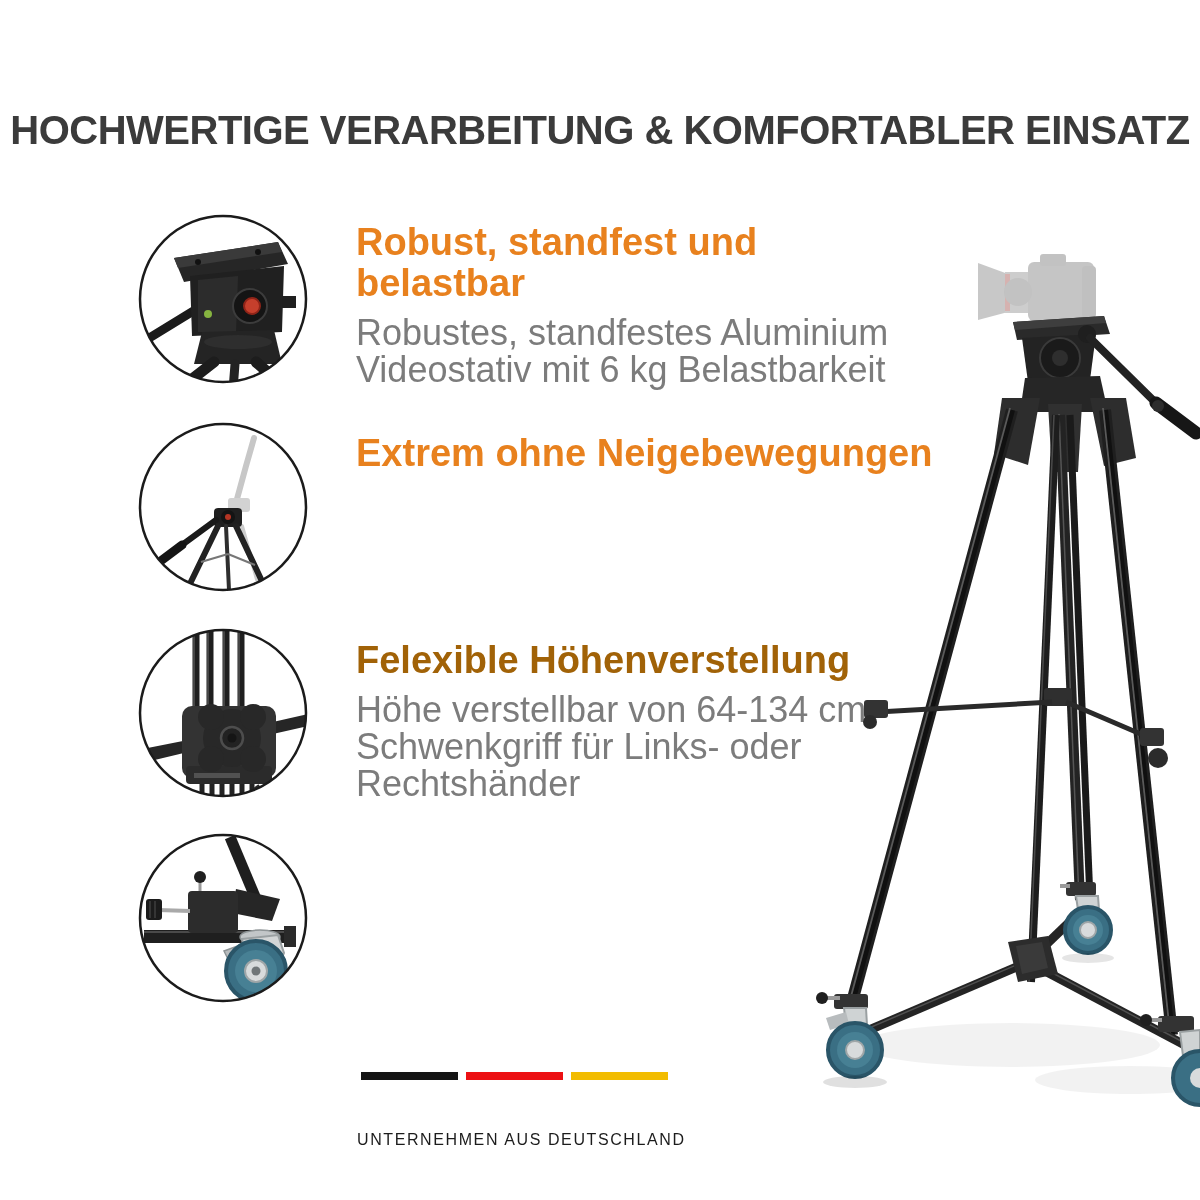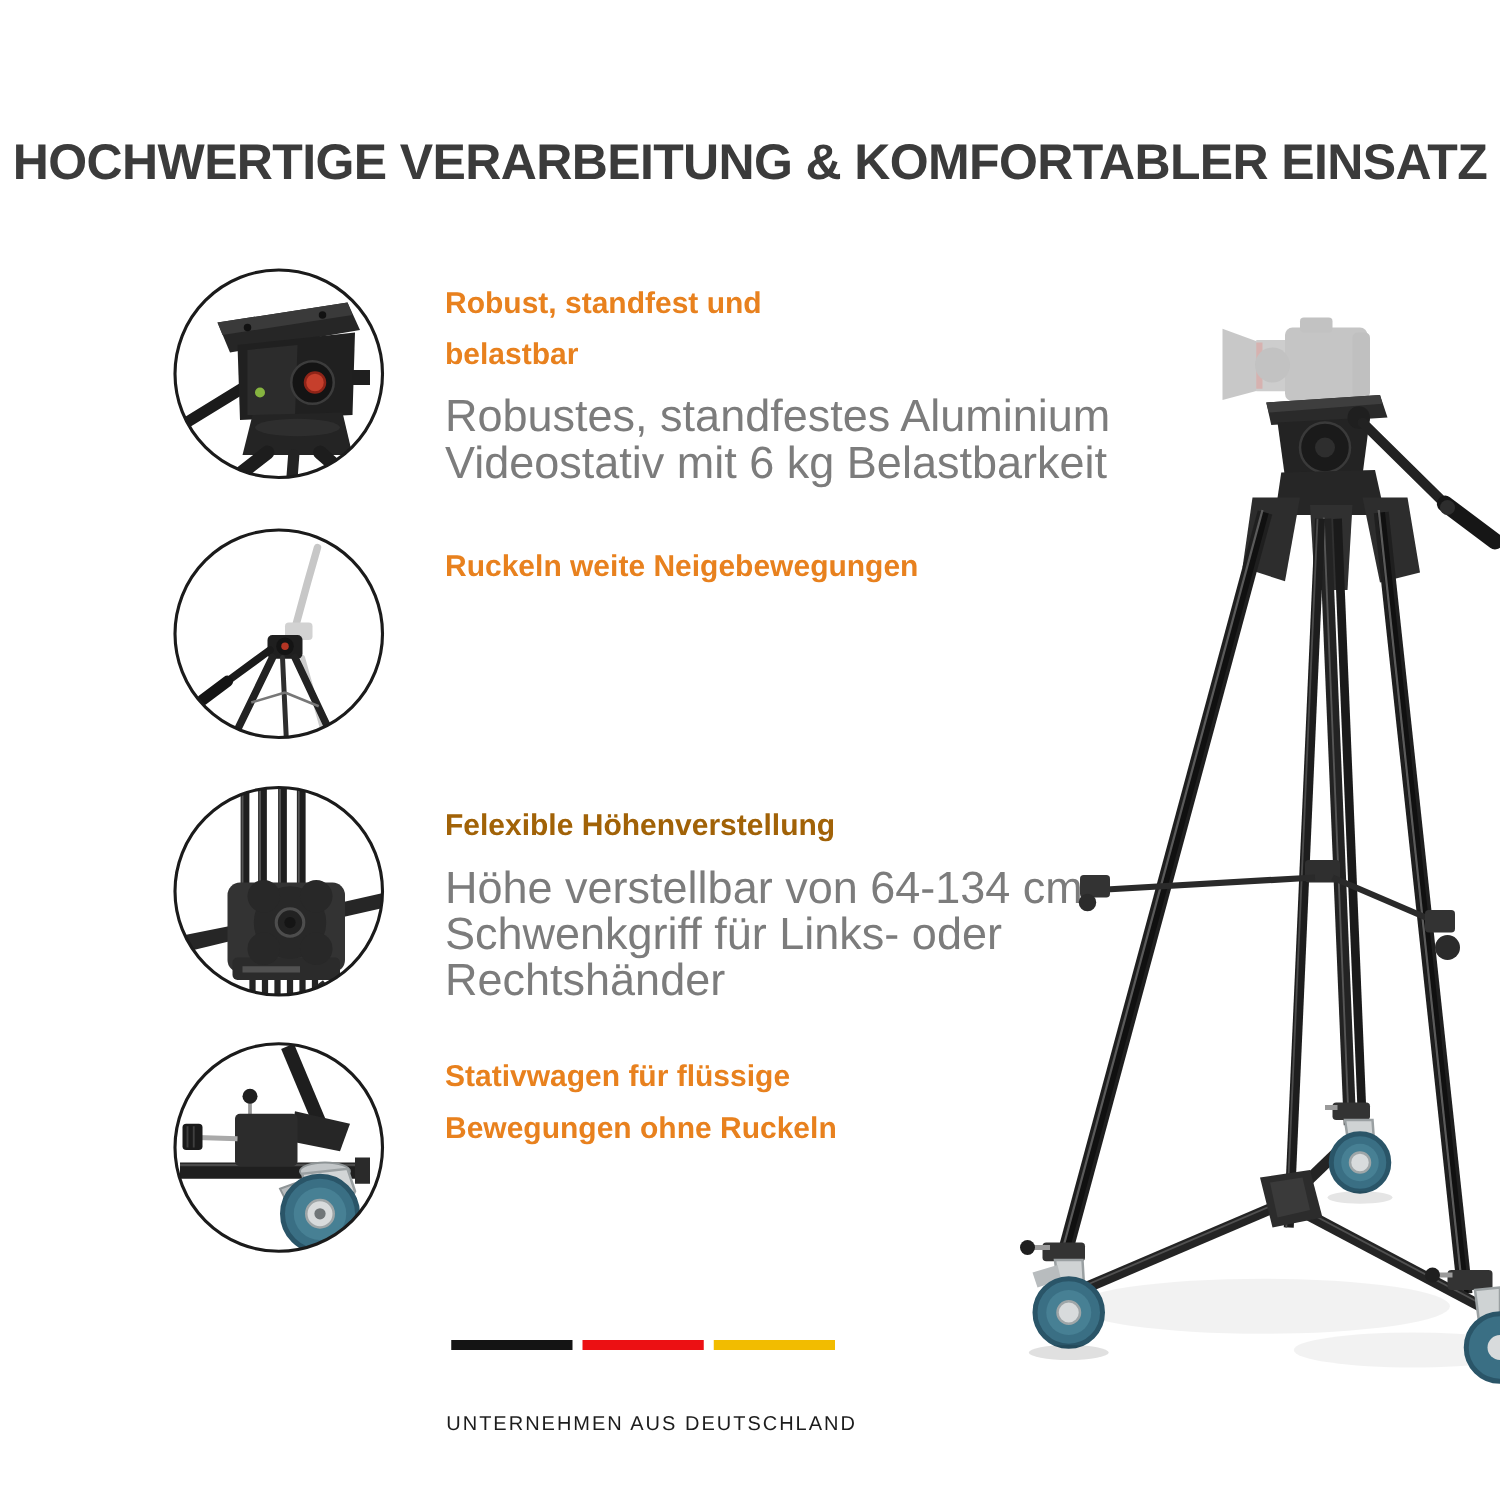--- a/index.html
+++ b/index.html
@@ -9,21 +9,21 @@
     position:absolute;left:0;top:108px;width:1200px;text-align:center;
     font-size:40px;font-weight:bold;letter-spacing:-0.5px;color:#3b3b3b;margin:0;
     white-space:nowrap;
   }
   .feature-circle{
     position:absolute;left:138px;width:170px;height:170px;border-radius:50%;
   }
   .feature-circle svg{display:block;}
   .feature-text{position:absolute;left:356px;width:600px;}
   .feature-heading{
-    margin:0;font-size:24px;line-height:41px;font-weight:bold;color:#e8811e;
+    margin:0;font-size:38px;line-height:41px;font-weight:bold;color:#e8811e;
   }
   .feature-body{
     margin:10px 0 0 0;font-size:36px;line-height:37px;color:#7c7c7c;
   }
   .hero{position:absolute;left:760px;top:250px;width:440px;height:860px;}
   .footer-flag{position:absolute;left:361px;top:1072px;display:flex;gap:8px;}
   .flag-bar{width:97px;height:8px;display:inline-block;}
   .footer-label{
     position:absolute;left:357px;top:1086px;font-size:16px;letter-spacing:1.6px;
     color:#1c1c1c;white-space:nowrap;margin-top:45px;
@@ -174,28 +174,27 @@
       </g>
       <circle cx="85" cy="85" r="83" fill="none" stroke="#1b1b1b" stroke-width="2.5"></circle>
     </svg>
   </div>
 
   <div class="feature-text" style="top:222px;">
     <h2 class="feature-heading" style="color: rgb(232, 129, 30);">Robust, standfest und<br>belastbar</h2>
     <p class="feature-body">Robustes, standfestes Aluminium<br>Videostativ mit 6 kg Belastbarkeit</p>
   </div>
   <div class="feature-text" style="top:433px;">
-    <h2 class="feature-heading" style="color: rgb(232, 129, 30);">Ruckeln weite Neigebewegungen</h2>
+    <h2 class="feature-heading" style="color: rgb(232, 129, 30);">Extrem ohne Neigebewegungen</h2>
   </div>
   <div class="feature-text" style="top:640px;">
     <h2 class="feature-heading" style="color: #a16207;">Felexible Höhenverstellung</h2>
     <p class="feature-body">Höhe verstellbar von 64-134 cm,<br>Schwenkgriff für Links- oder<br>Rechtshänder</p>
   </div>
   <div class="feature-text" style="top:841px;">
-    <h2 class="feature-heading" style="color: rgb(232, 129, 30);">Stativwagen für flüssige<br>Bewegungen ohne Ruckeln</h2>
   </div>
 
   <div class="hero">
     <svg width="440" height="860" viewBox="0 0 440 860">
 
       <ellipse cx="250" cy="795" rx="150" ry="22" fill="#000000" opacity="0.05"></ellipse>
       <ellipse cx="370" cy="830" rx="95" ry="14" fill="#000000" opacity="0.05"></ellipse>
 
       <g opacity="0.42">
         <polygon points="218,13 248,24 248,62 218,70" fill="#7d7d7d"></polygon>

